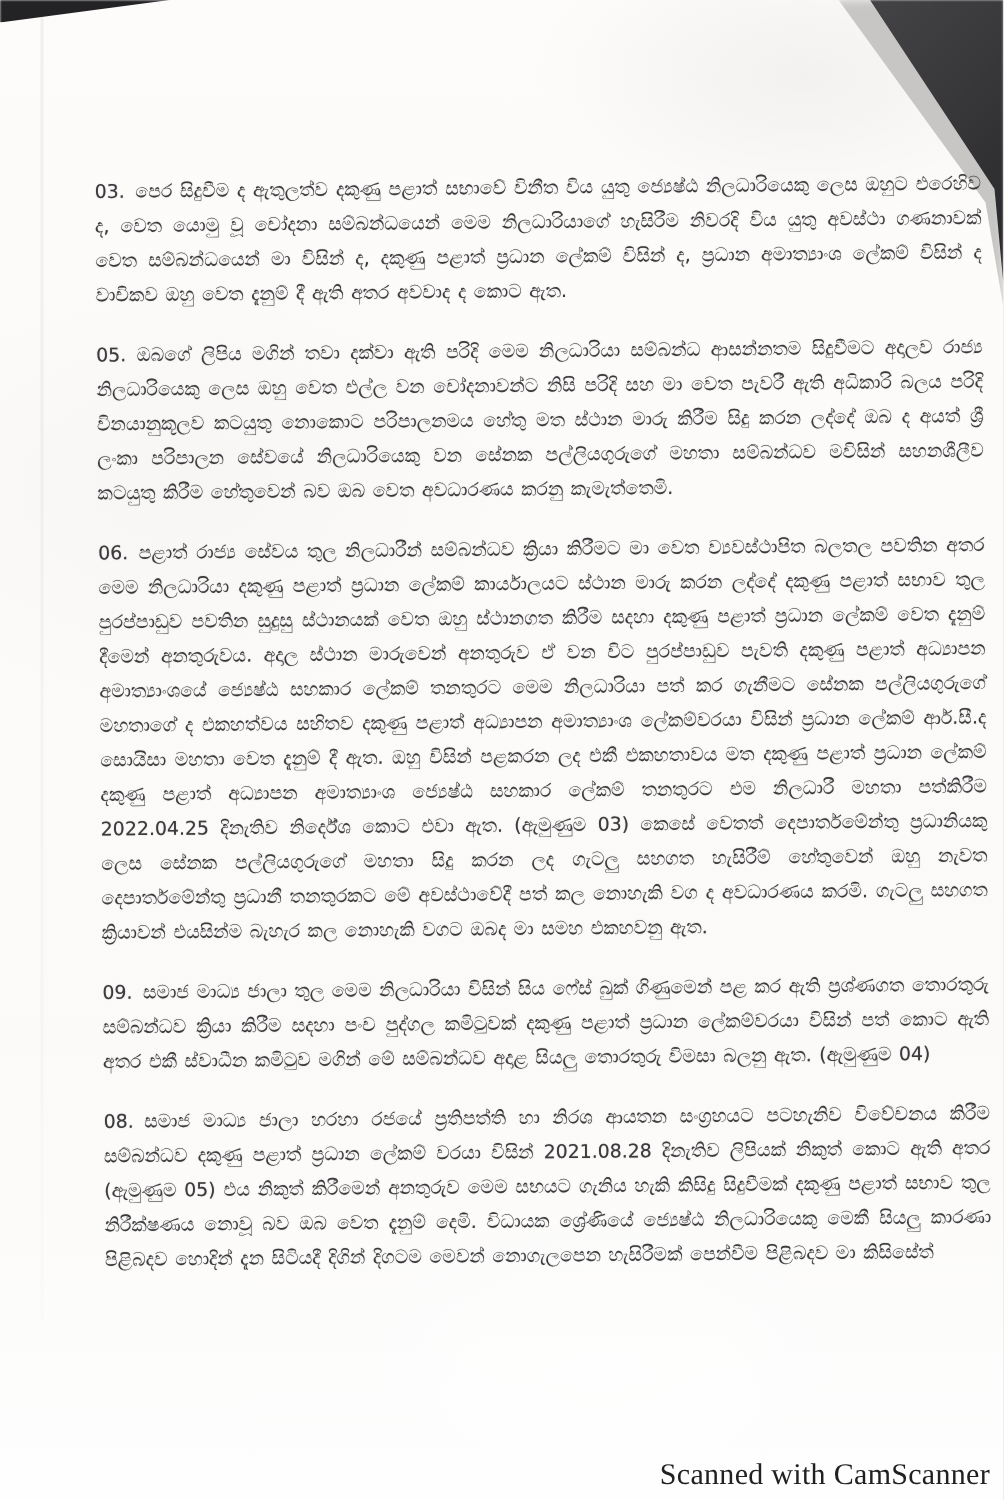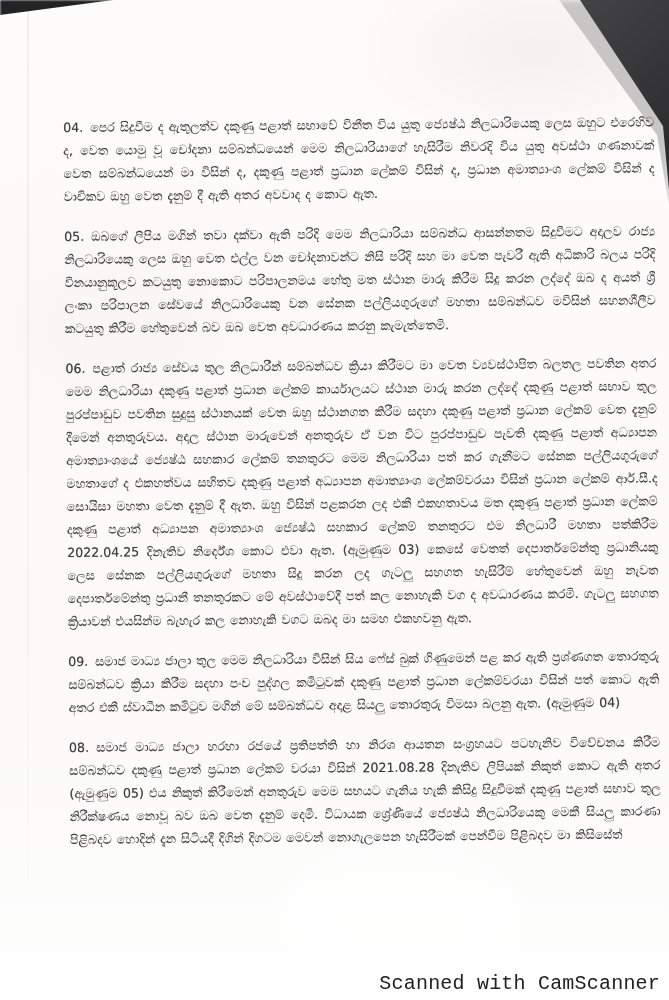--- a/index.html
+++ b/index.html
@@ -53,39 +53,39 @@
     text-align: justify;
     color: #3b3a3d;
     text-shadow: 0 0 0.7px rgba(60,58,62,0.55);
     word-spacing: 1px;
   }
   .pnum { padding-right: 7px; }
   
   .watermark {
     position: absolute;
     right: 9px; bottom: 5px;
-    font-family: Liberation Mono, monospace;
+    font-family: Liberation Serif, serif;
     font-size: 20px;
     letter-spacing: 0.2px;
     color: #212121;
   }
 </style>
 </head>
 <body>
 
 <div class="page">
 
   <div class="corner-tr-shadow"></div>
   <div class="corner-tr"></div>
   <div class="corner-tl"></div>
   <div class="left-edge"></div>
 
   <div class="content">
 
-    <p class="para"><span class="pnum">04.</span><span>පෙර සිදුවීම ද ඇතුලත්ව දකුණු පළාත් සභාවේ විනීත විය යුතු ජ්‍යෙෂ්ඨ නිලධාරියෙකු ලෙස ඔහුට එරෙහිව ද, වෙත යොමු වූ චෝදනා සම්බන්ධයෙන් මෙම නිලධාරියාගේ හැසිරීම නිවරදි විය යුතු අවස්ථා ගණනාවක් වෙත සම්බන්ධයෙන් මා විසින් ද, දකුණු පළාත් ප්‍රධාන ලේකම් විසින් ද, ප්‍රධාන අමාත්‍යාංශ ලේකම් විසින් ද වාචිකව ඔහු වෙත දැනුම් දී ඇති අතර අවවාද ද කොට ඇත.</span></p>
+    <p class="para"><span class="pnum">03.</span><span>පෙර සිදුවීම ද ඇතුලත්ව දකුණු පළාත් සභාවේ විනීත විය යුතු ජ්‍යෙෂ්ඨ නිලධාරියෙකු ලෙස ඔහුට එරෙහිව ද, වෙත යොමු වූ චෝදනා සම්බන්ධයෙන් මෙම නිලධාරියාගේ හැසිරීම නිවරදි විය යුතු අවස්ථා ගණනාවක් වෙත සම්බන්ධයෙන් මා විසින් ද, දකුණු පළාත් ප්‍රධාන ලේකම් විසින් ද, ප්‍රධාන අමාත්‍යාංශ ලේකම් විසින් ද වාචිකව ඔහු වෙත දැනුම් දී ඇති අතර අවවාද ද කොට ඇත.</span></p>
 
     <p class="para"><span class="pnum">05.</span><span>ඔබගේ ලිපිය මගින් තවා දක්වා ඇති පරිදි මෙම නිලධාරියා සම්බන්ධ ආසන්නතම සිදුවීමට අදාලව රාජ්‍ය නිලධාරියෙකු ලෙස ඔහු වෙත එල්ල වන චෝදනාවන්ට නිසි පරිදි සහ මා වෙත පැවරී ඇති අධිකාරි බලය පරිදි විනයානුකූලව කටයුතු නොකොට පරිපාලනමය හේතු මත ස්ථාන මාරු කිරීම සිදු කරන ලද්දේ ඔබ ද අයත් ශ්‍රී ලංකා පරිපාලන සේවයේ නිලධාරියෙකු වන සේනක පල්ලියගුරුගේ මහතා සම්බන්ධව මවිසින් සහනශීලීව කටයුතු කිරීම හේතුවෙන් බව ඔබ වෙත අවධාරණය කරනු කැමැත්තෙමි.</span></p>
 
     <p class="para"><span class="pnum">06.</span><span>පළාත් රාජ්‍ය සේවය තුල නිලධාරීන් සම්බන්ධව ක්‍රියා කිරීමට මා වෙත ව්‍යවස්ථාපිත බලතල පවතින අතර මෙම නිලධාරියා දකුණු පළාත් ප්‍රධාන ලේකම් කාර්යාලයට ස්ථාන මාරු කරන ලද්දේ දකුණු පළාත් සභාව තුල පුරප්පාඩුව පවතින සුදුසු ස්ථානයක් වෙත ඔහු ස්ථානගත කිරීම සදහා දකුණු පළාත් ප්‍රධාන ලේකම් වෙත දැනුම් දීමෙන් අනතුරුවය. අදාල ස්ථාන මාරුවෙන් අනතුරුව ඒ වන විට පුරප්පාඩුව පැවති දකුණු පළාත් අධ්‍යාපන අමාත්‍යාංශයේ ජ්‍යෙෂ්ඨ සහකාර ලේකම් තනතුරට මෙම නිලධාරියා පත් කර ගැනීමට සේනක පල්ලියගුරුගේ මහතාගේ ද එකහත්වය සහිතව දකුණු පළාත් අධ්‍යාපන අමාත්‍යාංශ ලේකම්වරයා විසින් ප්‍රධාන ලේකම් ආර්.සී.ද සොයිසා මහතා වෙත දැනුම් දී ඇත. ඔහු විසින් පළකරන ලද එකී එකහතාවය මත දකුණු පළාත් ප්‍රධාන ලේකම් දකුණු පළාත් අධ්‍යාපන අමාත්‍යාංශ ජ්‍යෙෂ්ඨ සහකාර ලේකම් තනතුරට එම නිලධාරී මහතා පත්කිරීම 2022.04.25 දිනැතිව නිර්දේශ කොට එවා ඇත. (ඇමුණුම 03) කෙසේ වෙතත් දෙපාර්තමේන්තු ප්‍රධානියකු ලෙස සේනක පල්ලියගුරුගේ මහතා සිදු කරන ලද ගැටලු සහගත හැසිරීම් හේතුවෙන් ඔහු නැවත දෙපාර්තමේන්තු ප්‍රධානී තනතුරකට මේ අවස්ථාවේදී පත් කල නොහැකි වග ද අවධාරණය කරමි. ගැටලු සහගත ක්‍රියාවන් එයසින්ම බැහැර කල නොහැකි වගට ඔබද මා සමහ එකහවනු ඇත.</span></p>
 
     <p class="para"><span class="pnum">09.</span><span>සමාජ මාධ්‍ය ජාලා තුල මෙම නිලධාරියා විසින් සිය ෆේස් බුක් ගිණුමෙන් පළ කර ඇති ප්‍රශ්ණගත තොරතුරු සම්බන්ධව ක්‍රියා කිරීම සදහා පංච පුද්ගල කමිටුවක් දකුණු පළාත් ප්‍රධාන ලේකම්වරයා විසින් පත් කොට ඇති අතර එකී ස්වාධීන කමිටුව මගින් මේ සම්බන්ධව අදාළ සියලු තොරතුරු විමසා බලනු ඇත. (ඇමුණුම 04)</span></p>
 
     <p class="para"><span class="pnum">08.</span><span>සමාජ මාධ්‍ය ජාලා හරහා රජයේ ප්‍රතිපත්ති හා නිරශ ආයතන සංග්‍රහයට පටහැනිව විවේචනය කිරීම සම්බන්ධව දකුණු පළාත් ප්‍රධාන ලේකම් වරයා විසින් 2021.08.28 දිනැතිව ලිපියක් නිකුත් කොට ඇති අතර (ඇමුණුම 05) එය නිකුත් කිරීමෙන් අනතුරුව මෙම සභයට ගැනිය හැකි කිසිදු සිදුවීමක් දකුණු පළාත් සභාව තුල නිරීක්ෂණය නොවූ බව ඔබ වෙත දැනුම් දෙමි. විධායක ශ්‍රේණියේ ජ්‍යෙෂ්ඨ නිලධාරියෙකු මෙකී සියලු කාරණා පිළිබදව හොදින් දැන සිටියදී දිගින් දිගටම මෙවන් නොගැලපෙන හැසිරීමක් පෙන්වීම පිළිබදව මා කිසිසේත්</span></p>
 
   </div>

